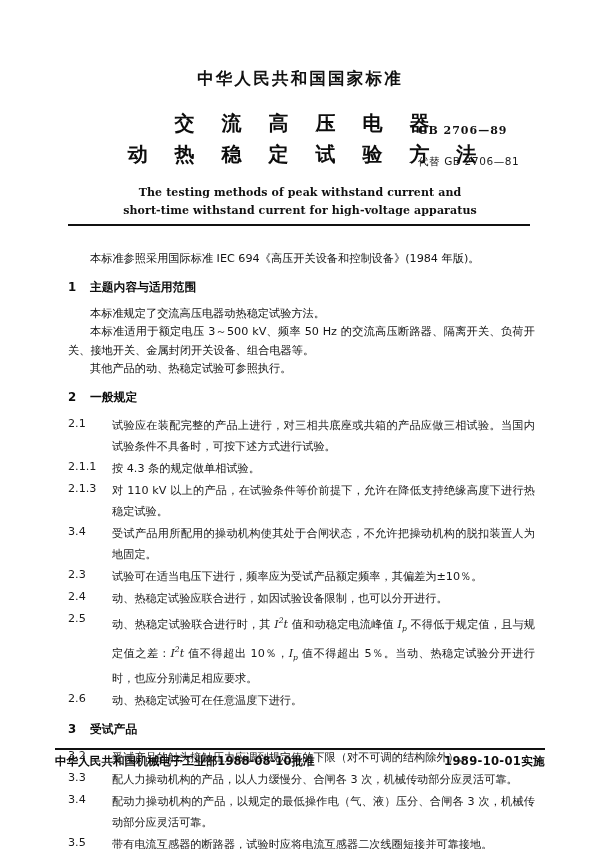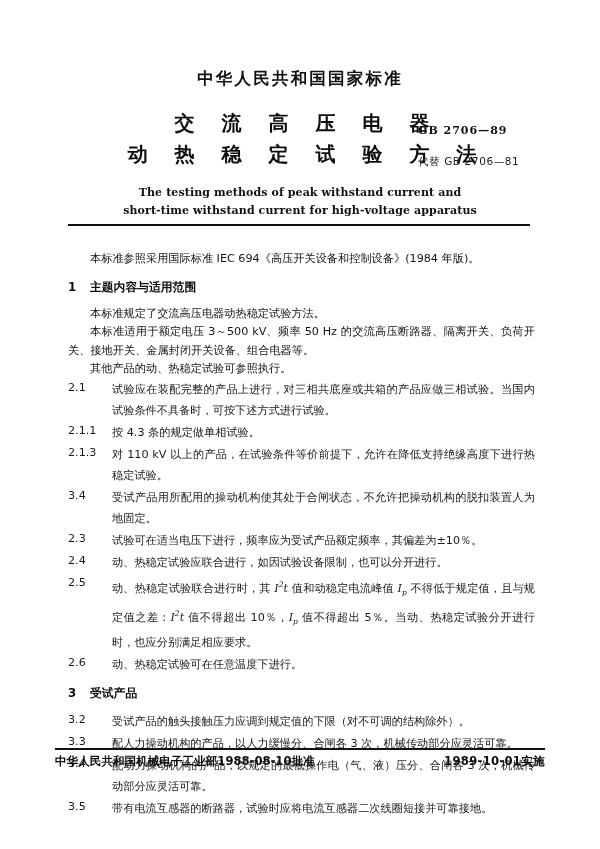--- a/index.html
+++ b/index.html
@@ -196,20 +196,23 @@
     <p class="p indent">本标准参照采用国际标准 IEC 694《高压开关设备和控制设备》(1984 年版)。</p>
 
     <div class="sec-head">
       <span class="num">1</span><span>主题内容与适用范围</span>
     </div>
 
     <p class="p indent">本标准规定了交流高压电器动热稳定试验方法。</p>
     <p class="p indent">本标准适用于额定电压 3～500 kV、频率 50 Hz 的交流高压断路器、隔离开关、负荷开关、接地开关、金属封闭开关设备、组合电器等。</p>
     <p class="p indent">其他产品的动、热稳定试验可参照执行。</p>
 
+    <div class="sec-head">
+      <span class="num">2</span><span>一般规定</span>
+    </div>
 
     <div class="clause">
       <span class="cnum">2.1</span>
       <div class="ctext">试验应在装配完整的产品上进行，对三相共底座或共箱的产品应做三相试验。当国内试验条件不具备时，可按下述方式进行试验。</div>
     </div>
     <div class="clause">
       <span class="cnum">2.1.1</span>
       <div class="ctext">按 4.3 条的规定做单相试验。</div>
     </div>
     <div class="clause">

